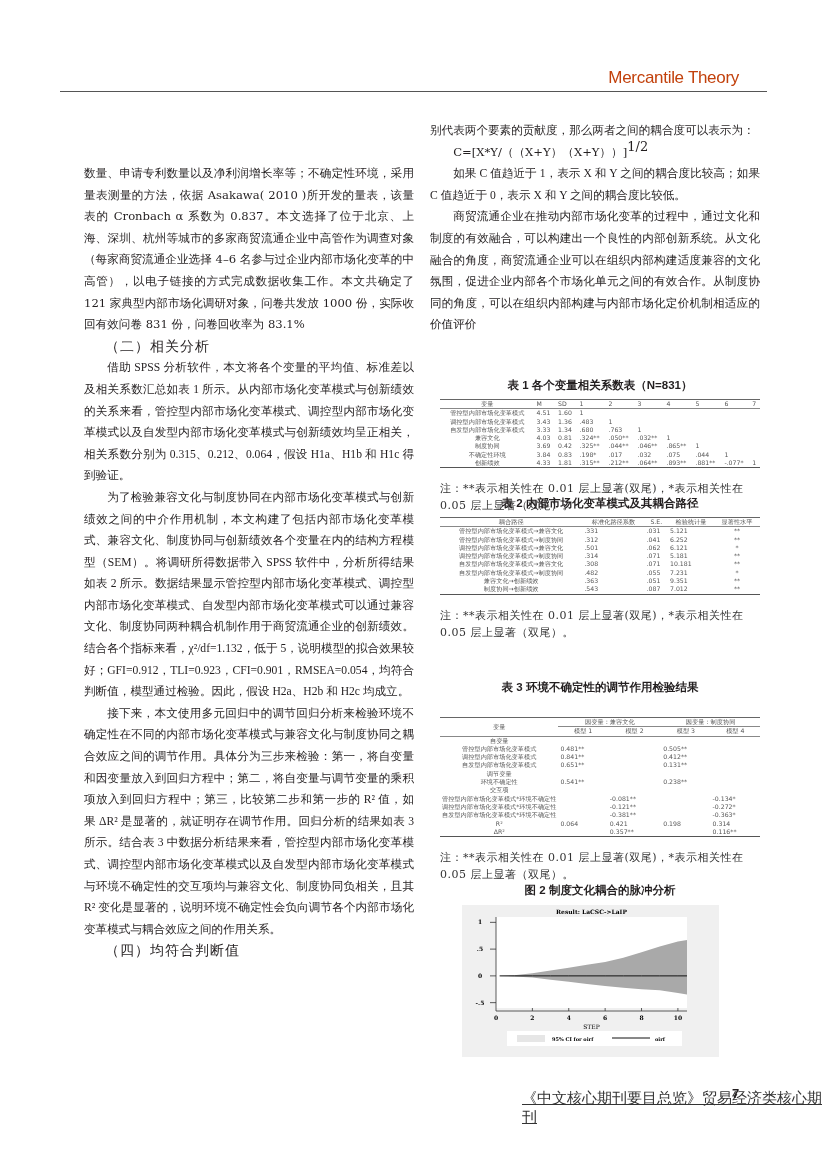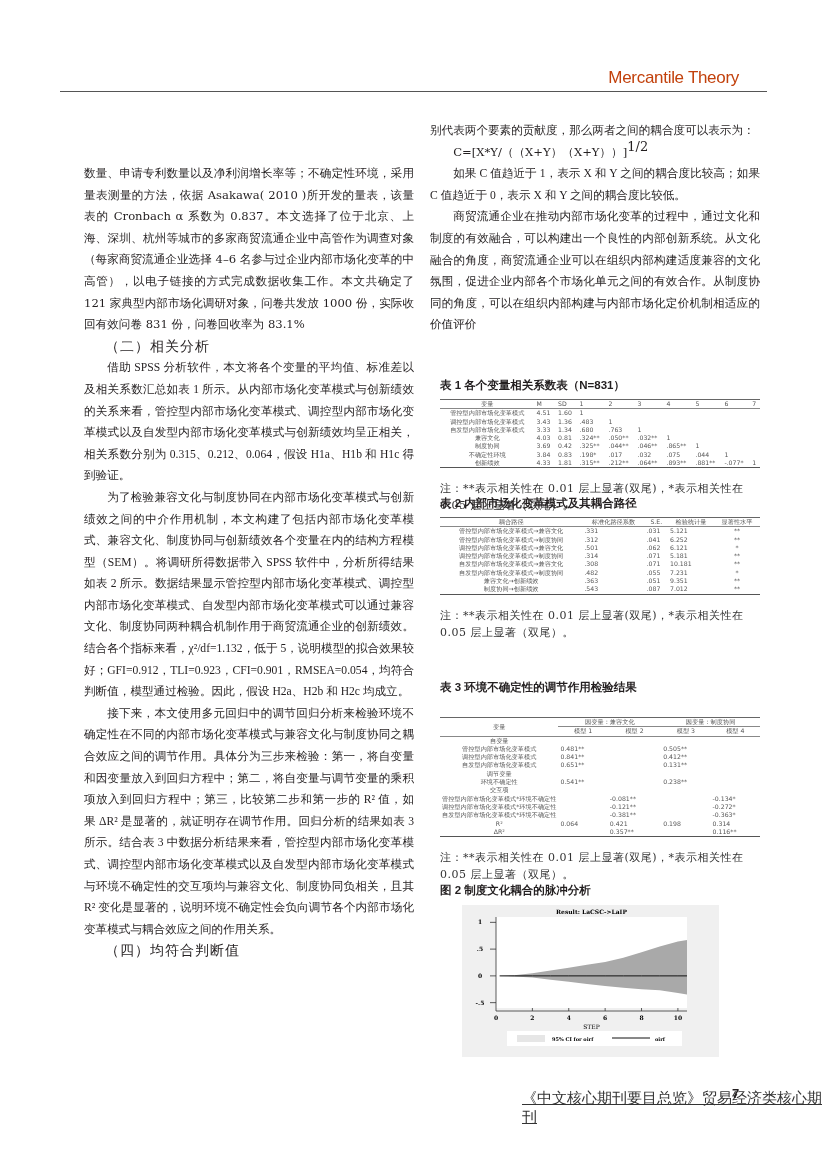--- a/index.html
+++ b/index.html
@@ -9,21 +9,21 @@
          font-size:17px; color:#c2410c; letter-spacing:-0.3px; }
   .header-rule { position:absolute; left:60px; width:707px; top:91px; height:1px; background:#555; }
   .col { position:absolute; top:120px; width:330px; font-size:11.6px; line-height:21.6px; }
   .col.left { left:84px;margin-top:43px; }
   .col.right { left:430px; }
   .p { margin:0; text-align:justify; text-justify:inter-character; }
   .p.indent { text-indent:2em;font-family:Liberation Serif, serif; }
   .sub { margin:0; padding-left:1.5em; font-size:14px; letter-spacing:1px; }
   .formula { margin:0; padding-left:2em; }
   sup { font-size:13px; line-height:0;text-align:center; }
-  .tbl-title { font-family:"Liberation Sans", sans-serif; font-weight:bold; text-align:left; font-size:11.5px; margin:0; }
+  .tbl-title { font-family:"Liberation Sans", sans-serif; font-weight:bold; text-align:center; font-size:11.5px; margin:0; }
   table { border-collapse:collapse; width:100%; font-size:6.2px; color:#555; font-family:"DejaVu Sans", sans-serif; }
   table td, table th { padding:0 2px; height:8.3px; line-height:8.3px; font-weight:normal; text-align:left; white-space:nowrap; }
   table thead tr.top th { border-top:1px solid #666; }
   table thead tr.last th { border-bottom:1px solid #888; }
   table tbody tr:last-child td { border-bottom:1.5px solid #555; }
   .note { font-size:11px; line-height:17px; color:#333; margin:12px 0 0 0; letter-spacing:0.5px; }
   .c { text-align:center !important; }
   .abs { position:absolute; }
   .fig { position:absolute; left:462px; top:905px; width:257px; height:152px; background:#f0f0f0; }
   .footer { position:absolute; top:1089px; left:522px; font-family:"Liberation Sans", sans-serif; font-size:15px; color:#333;text-decoration:underline; }

